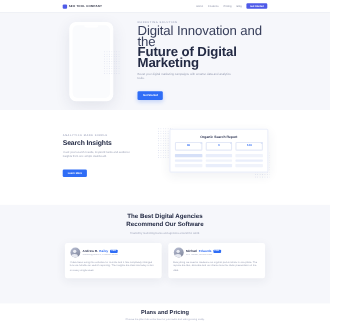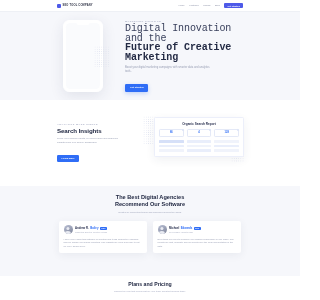--- a/index.html
+++ b/index.html
@@ -49,21 +49,21 @@
   .dots{
     position:absolute;width:16px;height:22px;right:-1px;top:26px;
     background-image:radial-gradient(#c9cee4 .5px, transparent .55px);
     background-size:2.2px 2.2px;opacity:.5;
   }
   .hero-copy{width:118px;}
   .eyebrow{
     font-size:2.3px;font-weight:700;letter-spacing:.55px;
     text-transform:uppercase;color:#a6abc2;margin-bottom:2.5px;
   }
-  .h1{font-size:10px;line-height:9.6px;font-weight:400;color:#39405c;letter-spacing:-.1px;font-family:Liberation Mono, monospace;}
+  .h1{font-size:12px;line-height:9.6px;font-weight:400;color:#39405c;letter-spacing:-.1px;}
   .h1 strong{font-weight:700;color:#232a44;}
   .hero-p{
     font-size:2.7px;line-height:4.2px;color:#9aa0b5;margin-top:3.5px;width:86px;
   }
   .btn-primary{
     display:inline-block;margin-top:4px;background:#2f6df6;color:#fff;
     font-size:2.5px;font-weight:600;padding:2.2px 5px;border-radius:1.2px;
     box-shadow:0 1.5px 4px rgba(47,109,246,.28);
   }
 
@@ -170,21 +170,21 @@
         <div class="phone">
           <div class="phone-screen"></div>
           <div class="phone-notch"></div>
         </div>
         <div class="dots"></div>
       </div>
       <div class="hero-copy">
         <div class="eyebrow">MARKETING SOLUTION</div>
         <div class="h1">
           <span>Digital Innovation and the</span><br>
-          <strong>Future of Creative Marketing</strong>
+          <strong>Future of Digital Marketing</strong>
         </div>
         <div class="hero-p">Boost your digital marketing campaigns with smarter data and analytics tools.</div>
         <span class="btn-primary">Get Started</span>
       </div>
     </div>
   </div>
 
   <div class="insights">
     <div class="insights-inner">
       <div class="ins-copy">

